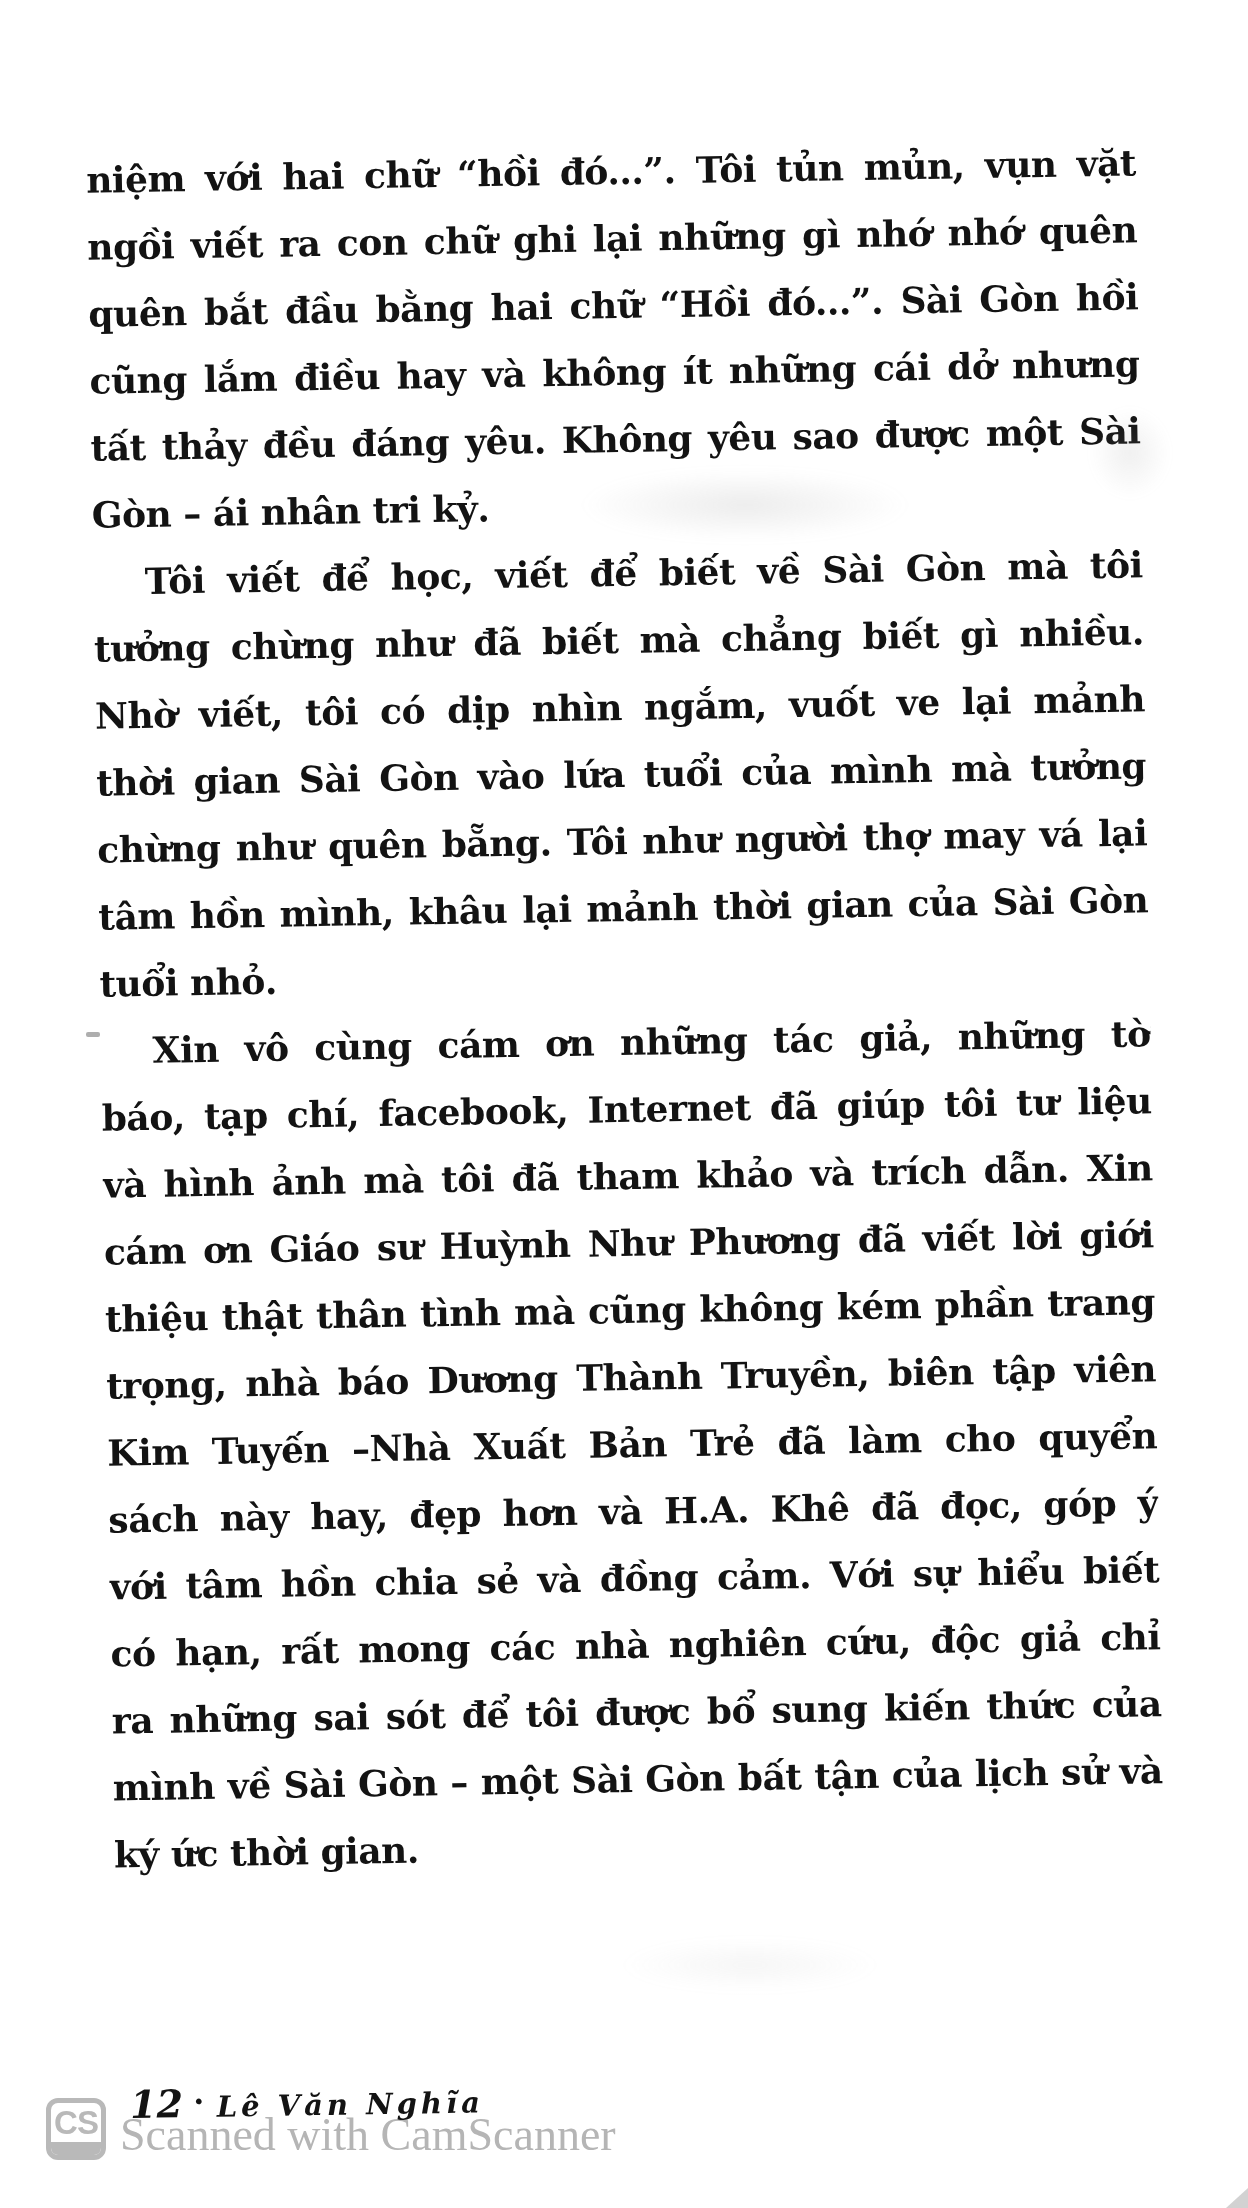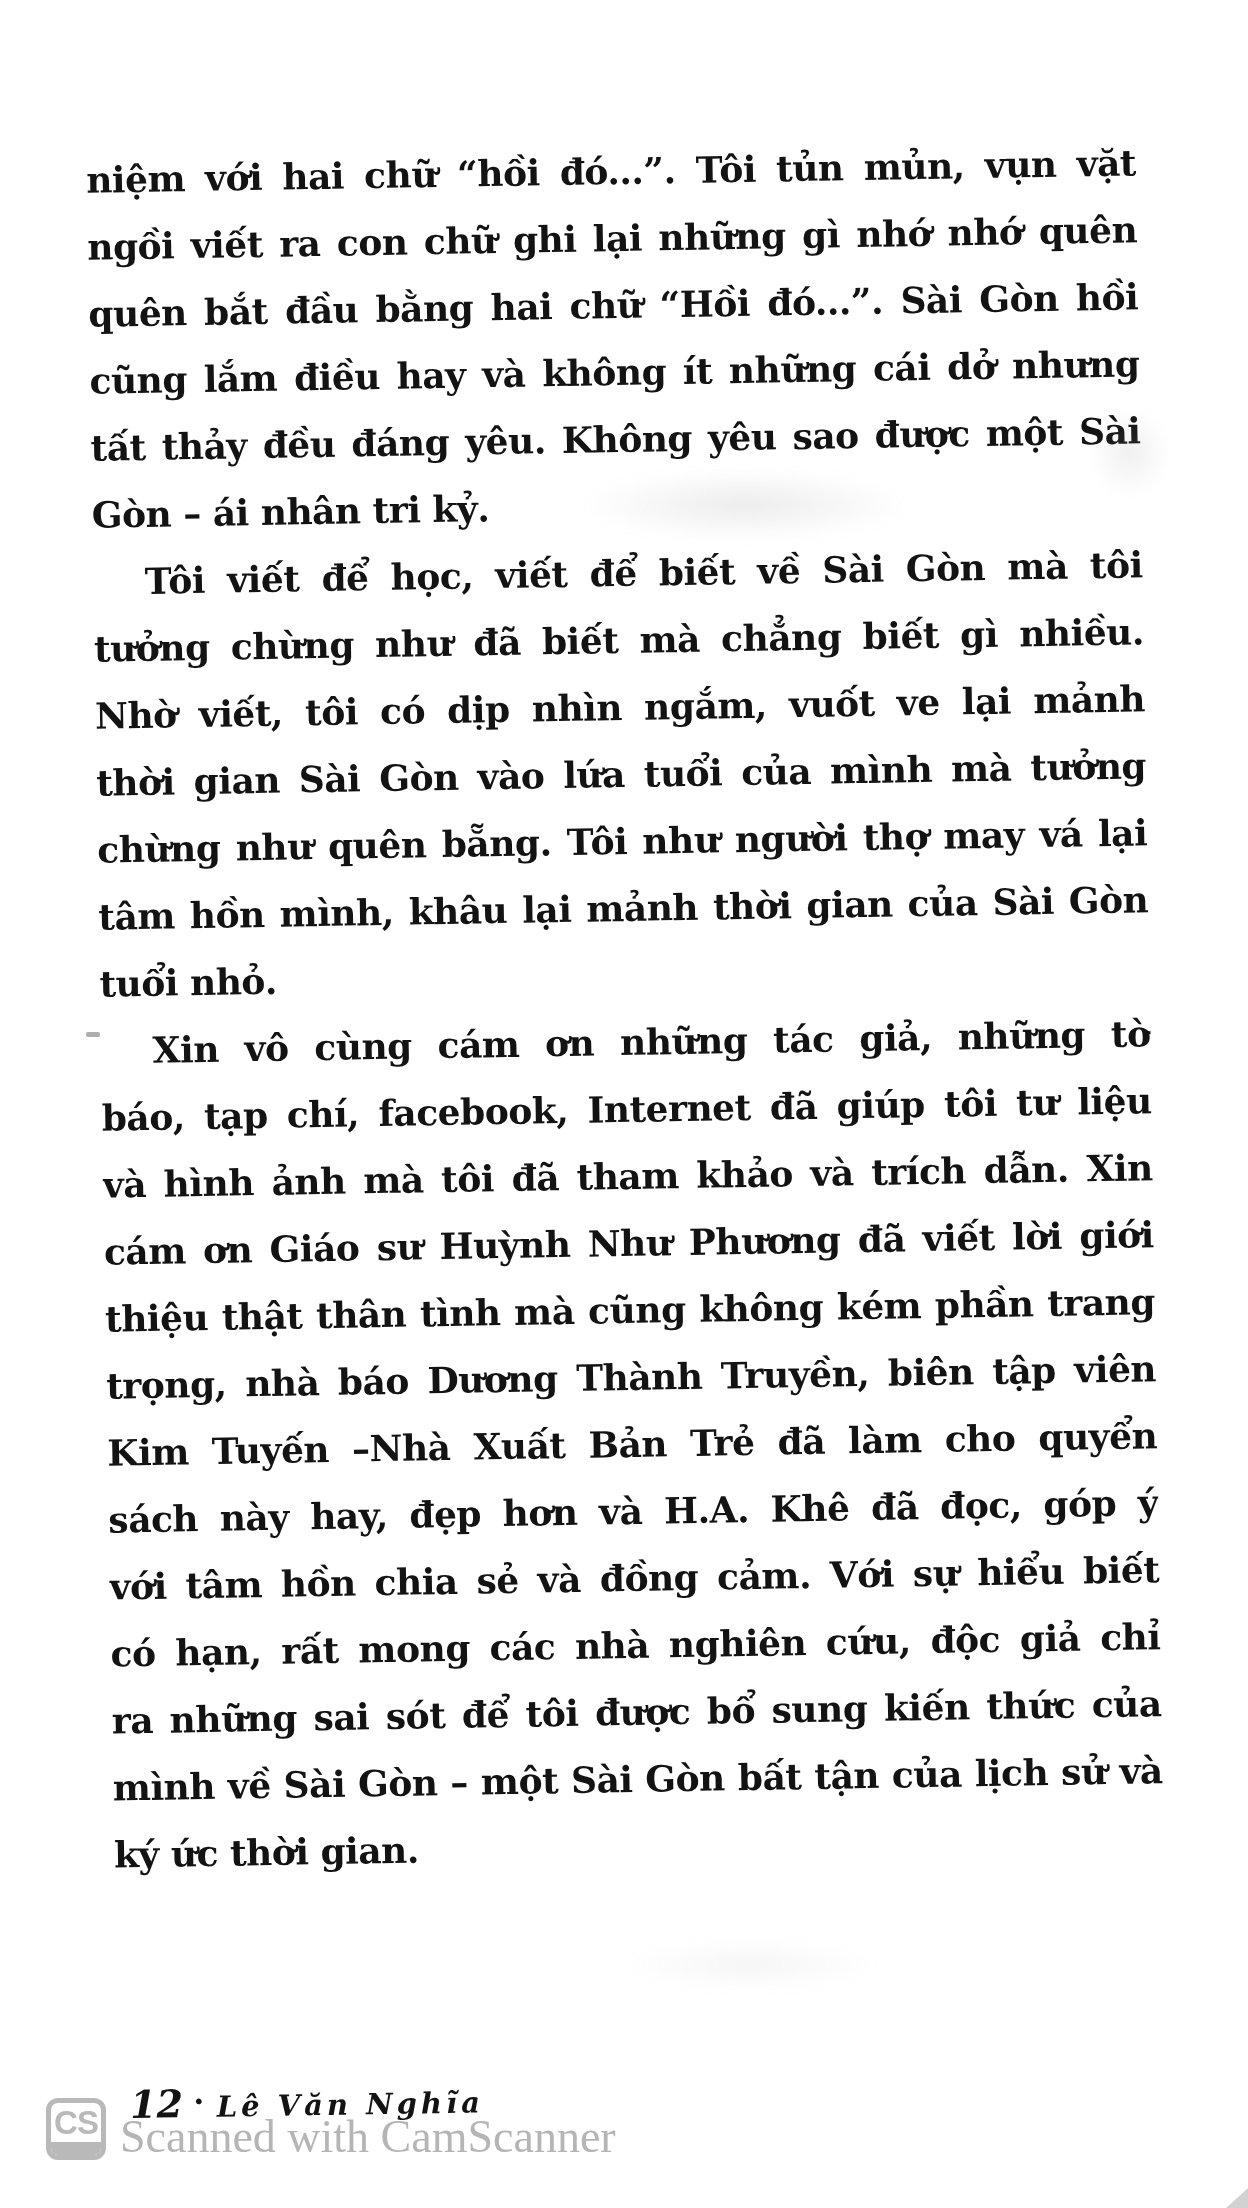--- a/index.html
+++ b/index.html
@@ -56,21 +56,21 @@
   }
   .author {
     font-size: 29px; font-weight: 700; font-style: italic;
     letter-spacing: 4px;
   }
 
   
   .watermark {
     position: absolute;
     left: 46px; top: 2098px;
-    display: flex; align-items: flex-end;
+    display: flex; align-items: flex-start;
     z-index: 2;
   }
   .cs-logo {
     position: relative;
     width: 50px; height: 52px;
     border: 5px solid #b9b9b9;
     border-radius: 12px;
     background: #ffffff;
     overflow: hidden;
     flex: 0 0 auto;

